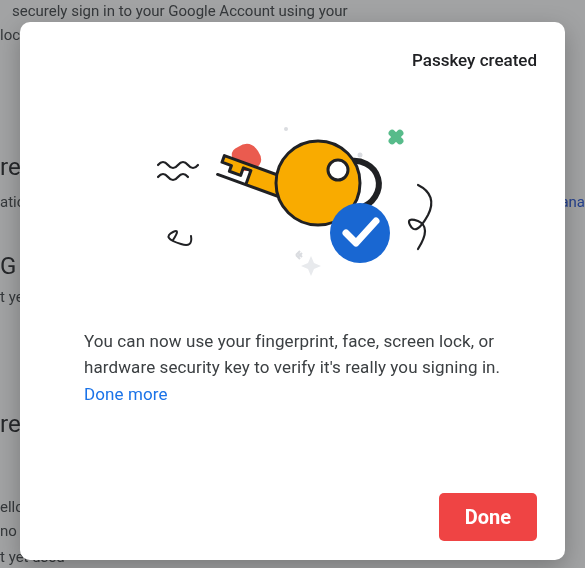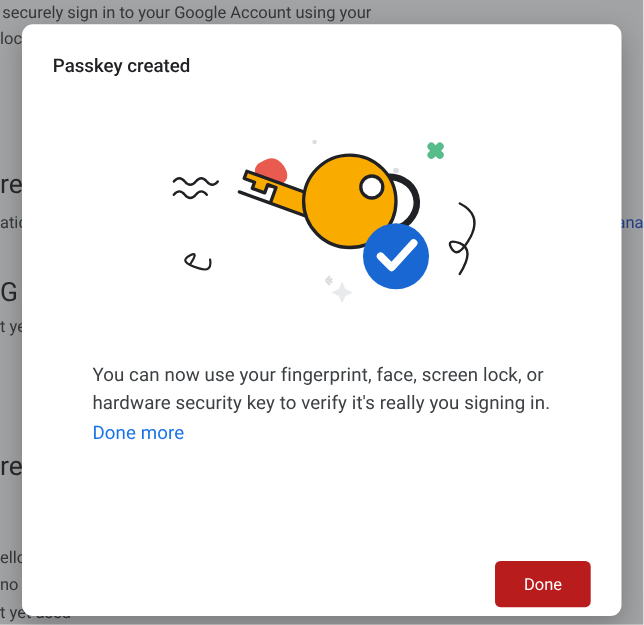--- a/index.html
+++ b/index.html
@@ -42,24 +42,25 @@
   }
   .dialog {
     position: absolute;
     left: 20px;
     top: 22px;
     width: 545px;
     height: 538px;
     background: #fff;
     border-radius: 10px;
     box-shadow: 0 8px 24px rgba(0,0,0,0.25);
-    padding: 28px 28px 8px 28px;
+    padding: 28px 28px 19px 28px;
     display: flex;
     flex-direction: column;
     color: #202124;
+    align-items: flex-end;
   }
   .dialog-title {
     font-size: 17px;
     font-weight: 500;
     color: #202124;
     margin-bottom: 30px;
   }
   .illustration {
     width: 100%;
     height: 200px;
@@ -80,36 +81,36 @@
     text-decoration: none;
     cursor: pointer;
     display: inline;
   }
   .dialog-actions {
     margin-top: auto;
     display: flex;
     justify-content: flex-end;
   }
   .done-btn {
-    background: #b91c1c;
+    background: #ef4444;
     color: #fff;
     border: none;
     border-radius: 5px;
-    font-size: 15px;
-    font-weight: 400;
+    font-size: 20px;
+    font-weight: 700;
     padding: 12px 26px;
     cursor: pointer;
     font-family: inherit;
   }
 </style>
 </head>
 <body>
 
 <div class="backdrop">
-  <div class="backdrop-text" style="top:2px; left:2px;">securely sign in to your Google Account using your</div>
+  <div class="backdrop-text" style="top:2px; left:12px;">securely sign in to your Google Account using your</div>
   <div class="backdrop-text" style="top:26px; left:0;">lock</div>
   <div class="backdrop-text backdrop-link" style="top:58px; left:0;">rn</div>
   <div class="backdrop-heading" style="top:153px; left:0;">re</div>
   <div class="backdrop-text" style="top:193px; left:0;">atic</div>
   <div class="backdrop-text backdrop-link" style="top:193px; right:0;">ana</div>
   <div class="backdrop-heading" style="top:252px; left:0;">G</div>
   <div class="backdrop-text" style="top:288px; left:0;">t ye</div>
   <div class="backdrop-heading" style="top:410px; left:0;">re</div>
   <div class="backdrop-text" style="top:498px; left:0;">ello</div>
   <div class="backdrop-text" style="top:522px; left:0;">no</div>

